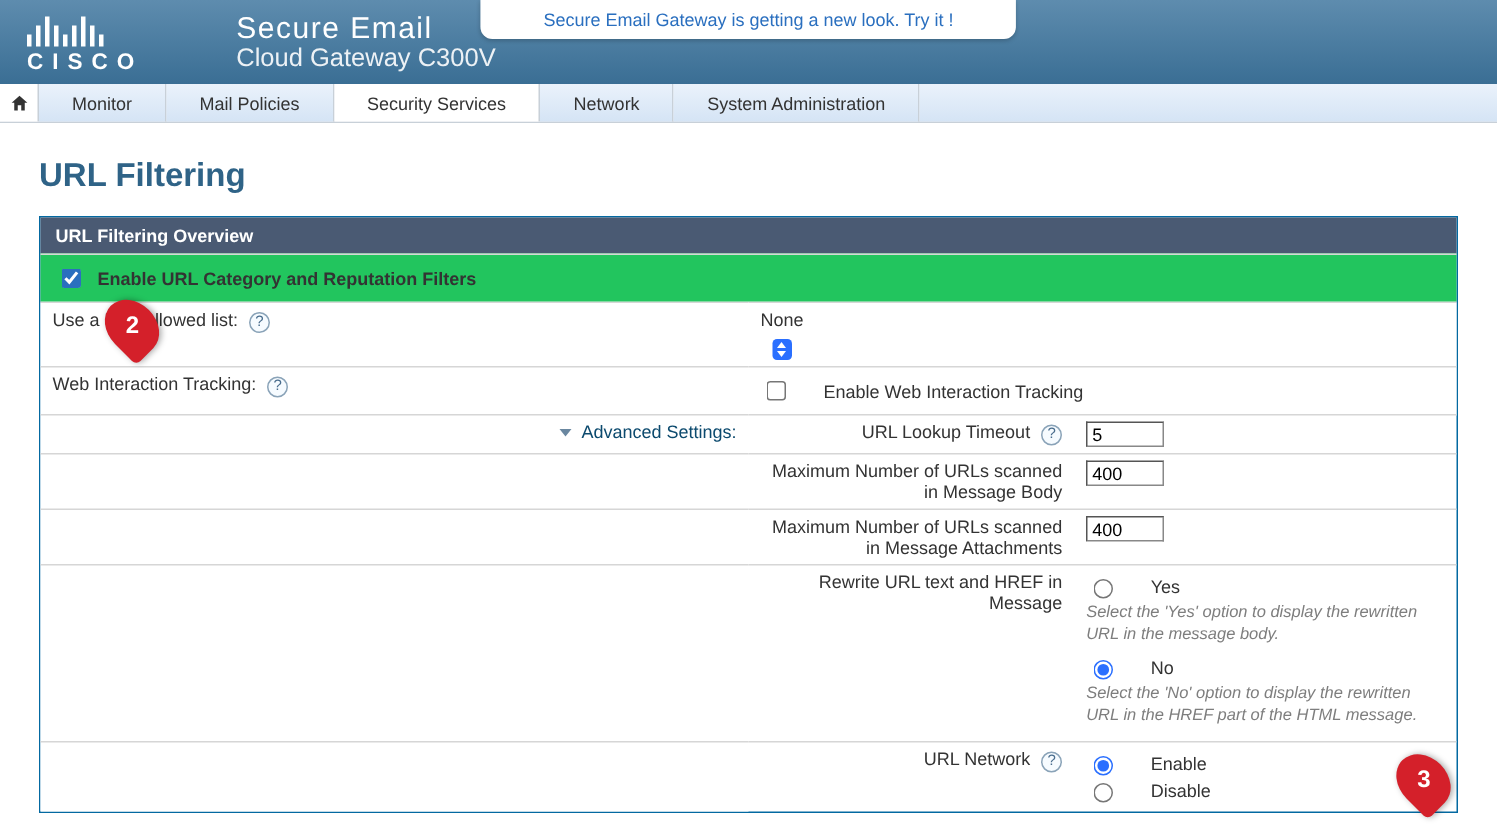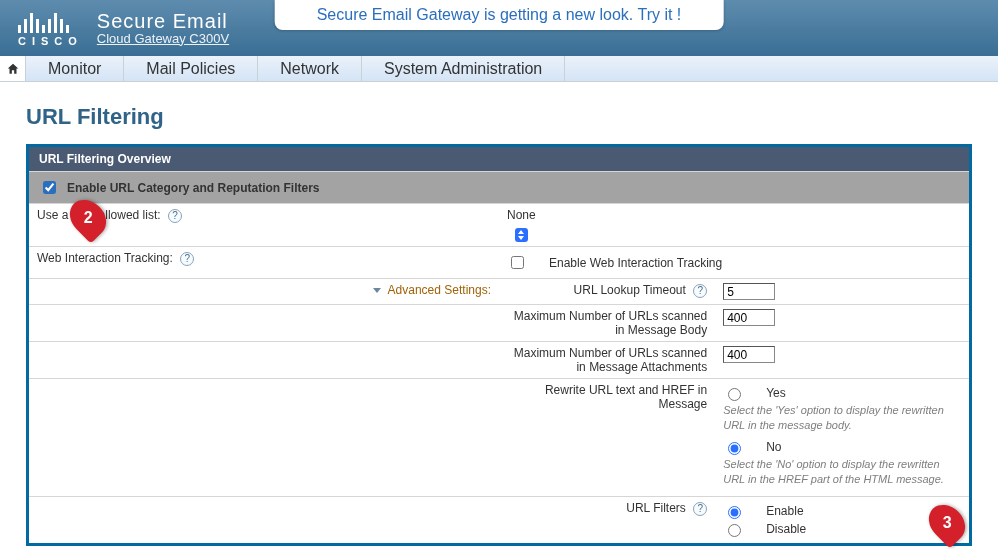--- a/index.html
+++ b/index.html
@@ -31,43 +31,44 @@
     height: 24px;
   }
   .cisco-bars span {
     width: 3px;
     background: #fff;
     display: block;
   }
   .cisco-text {
     color: #fff;
     line-height: 1.1;
+    margin-left: 48px;
   }
   .cisco-text .brand { font-size: 20px; font-weight: 300; letter-spacing: 1px; }
-  .cisco-text .sub  { font-size: 13px; opacity: 0.9; text-decoration: underline; }
-  .cisco-word { font-size: 11px; letter-spacing: 6px; font-weight: bold; margin-top:2px; }
+  .cisco-text .sub  { font-size: 17px; opacity: 0.9; }
+  .cisco-word { font-size: 15px; letter-spacing: 6px; font-weight: bold; margin-top:2px; }
   .topbanner {
     position: absolute;
     left: 50%;
     transform: translateX(-50%);
     top: 0;
     background: #fff;
     color: #2a6fbf;
-    font-size: 16px;
+    font-size: 12px;
     padding: 6px 42px;
     border-radius: 0 0 8px 8px;
     box-shadow: 0 1px 3px rgba(0,0,0,0.2);
   }
   .navbar {
     display: flex;
     align-items: stretch;
     background: #f4f7fb;
     border-bottom: 1px solid #c8d0d8;
     height: 26px;
-    font-size: 16px;
+    font-size: 12px;
   }
   .home-icon {
     width: 26px;
     display: flex;
     align-items: center;
     justify-content: center;
     border-right: 1px solid #c8d0d8;
     background: #fff;
   }
   .nav-item {
@@ -84,31 +85,31 @@
   }
   .nav-spacer { flex: 1; background: linear-gradient(to bottom, #eaf2fb, #d5e4f5); }
   .content { padding: 22px 26px 14px 26px; }
   h1.page-title {
     color: #2f6387;
     font-size: 22px;
     font-weight: bold;
     margin: 0 0 14px 0;
   }
   .panel {
-    border: 3px solid #0369a1;
+    border: 1px solid #0369a1;
   }
   .panel-head {
     background: #4a5a73;
     color: #fff;
     font-weight: bold;
     font-size: 12px;
     padding: 5px 10px;
   }
   .section-head {
-    background: #a3a3a3;
+    background: #22c55e;
     padding: 6px 10px;
     border-top: 1px solid #d6d6d6;
     display: flex;
     align-items: center;
     gap: 8px;
     font-weight: bold;
   }
   .section-head input[type=checkbox] {
     accent-color: #2a6fbf;
   }
@@ -164,21 +165,21 @@
   .dropdown-arrows::before, .dropdown-arrows::after {
     content: "";
     position: absolute;
     left: 3px;
     border-left: 3.5px solid transparent;
     border-right: 3.5px solid transparent;
   }
   .dropdown-arrows::before { top: 2px; border-bottom: 4px solid #fff; }
   .dropdown-arrows::after  { bottom: 2px; border-top: 4px solid #fff; }
   .adv-link {
-    color: #a16207;
+    color: #0c4a6e;
     text-align: right;
   }
   .adv-caret {
     display:inline-block;
     width:0;height:0;
     border-left:4px solid transparent;
     border-right:4px solid transparent;
     border-top:5px solid #6a87a0;
     margin-right:4px;
     vertical-align: middle;
@@ -252,20 +253,21 @@
 </div>
 
 <div class="navbar">
   <div class="home-icon">
     <svg width="14" height="14" viewBox="0 0 24 24" fill="#333">
         <path d="M12 3l9 8h-3v9h-4v-6H10v6H6v-9H3z"></path>
       </svg>
   </div>
   <div class="nav-item">Monitor</div>
   <div class="nav-item">Mail Policies</div>
+  <div class="nav-item active">Security Services</div>
   <div class="nav-item">Network</div>
   <div class="nav-item">System Administration</div>
   <div class="nav-spacer"></div>
 </div>
 
 <div class="content rel">
   <h1 class="page-title">URL Filtering</h1>
 
   <div class="panel">
     <div class="panel-head">URL Filtering Overview</div>
@@ -340,21 +342,21 @@
           <label class="radio-row">
             <input type="radio" name="rw" checked="" style="">
             <span>No</span>
           </label>
           <div class="hint">Select the 'No' option to display the rewritten URL in the HREF part of the HTML message.</div>
         </td>
       </tr>
       <tr>
         <td class="label"></td>
         <td class="sublabel">
-          <span>URL Filters</span>
+          <span>URL Network</span>
           <span class="help">?</span>
         </td>
         <td class="subvalue rel">
           <label class="radio-row">
             <input type="radio" name="lg" checked="" style="">
             <span>Enable</span>
           </label>
           <label class="radio-row">
             <input type="radio" name="lg" style="">
             <span>Disable</span>

